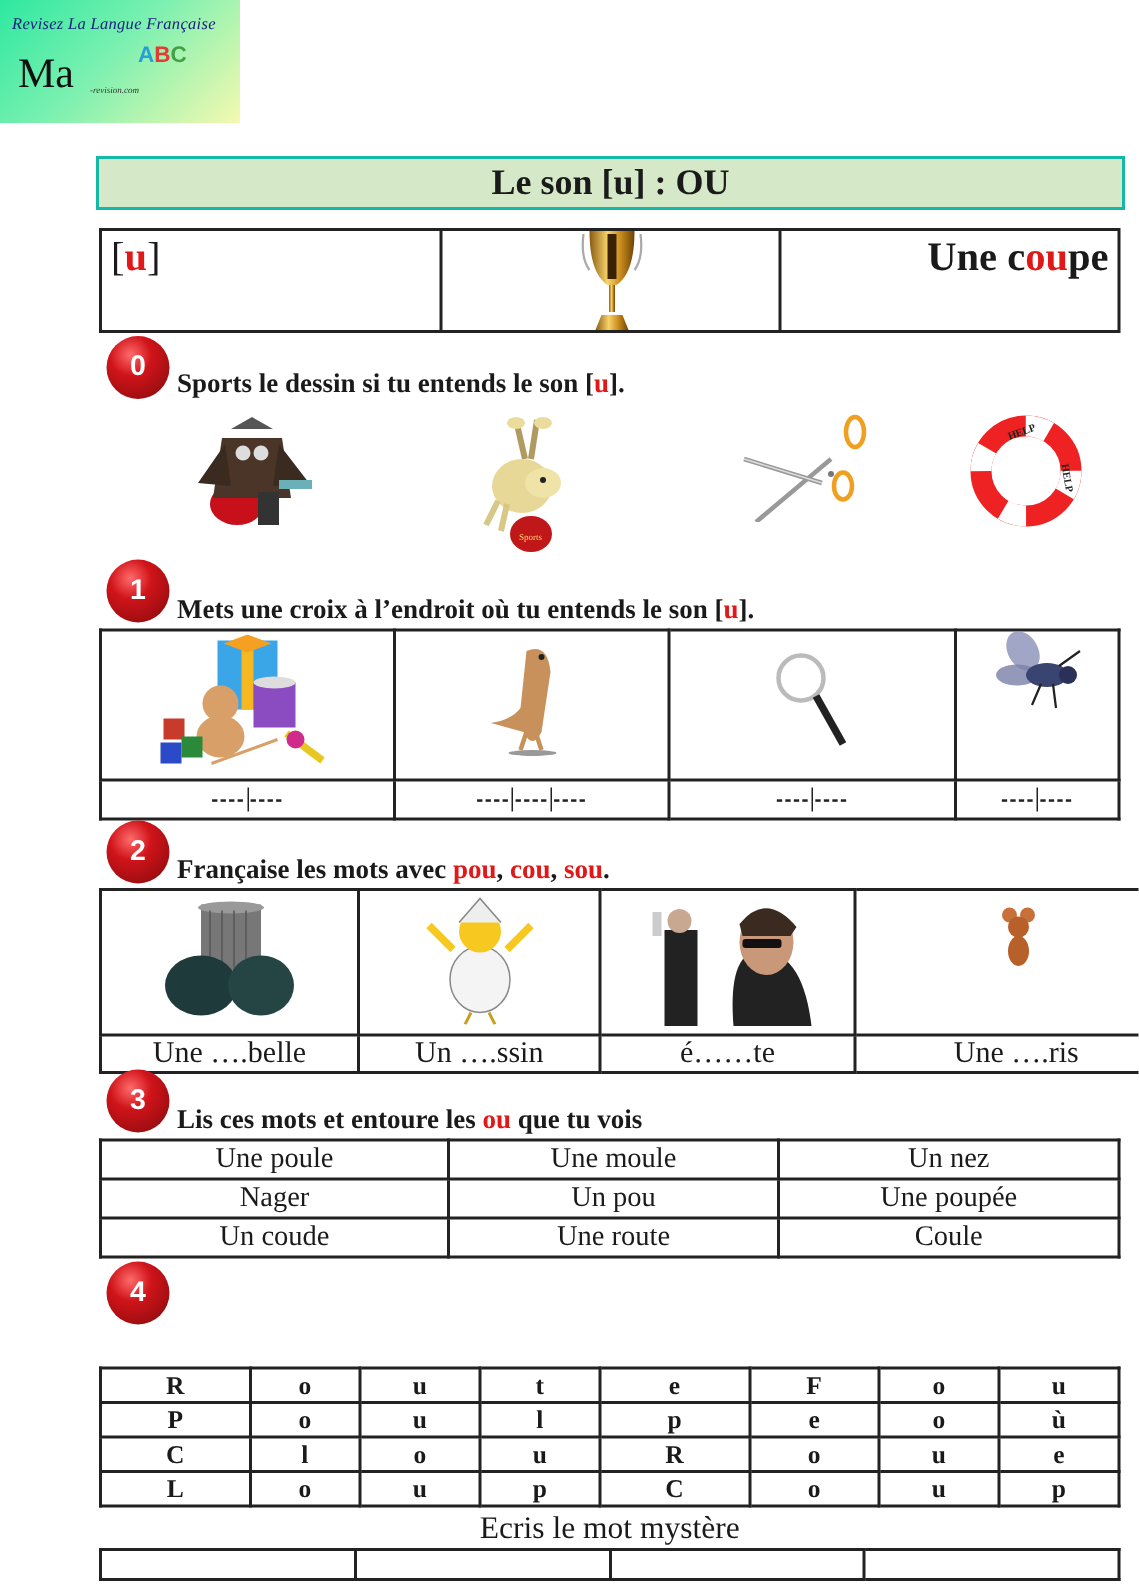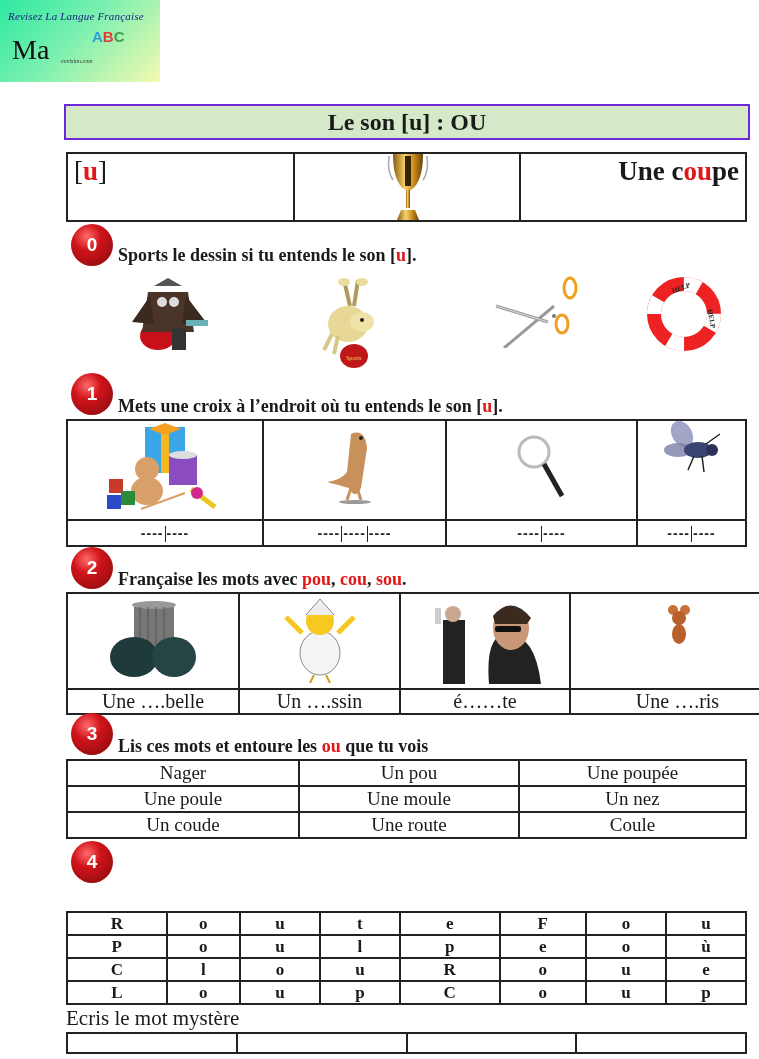--- a/index.html
+++ b/index.html
@@ -8,21 +8,21 @@
 
   .logo { position: absolute; left: 0; top: 0; width: 160px; height: 82px;
     background: linear-gradient(135deg, #2ee8a0 0%, #7af0b0 45%, #f5f9b0 100%); }
   .logo .tag { position: absolute; left: 8px; top: 10px; font-family: "Liberation Serif", serif; font-style: italic; font-size: 11px; color: #1a237e; letter-spacing: 0.2px; }
   .logo .ma { position: absolute; left: 12px; top: 34px; font-family: "Liberation Serif", serif; font-size: 28px; color: #111; }
   .logo .sub { position: absolute; left: 60px; top: 58px; font-size: 6px; color: #333; font-style: italic; }
   .logo .abc { position: absolute; left: 92px; top: 28px; font-family: "Liberation Sans", sans-serif; font-weight: bold; font-size: 15px; }
   .logo .abc .a { color: #2a9fd6; } .logo .abc .b { color: #e53935; } .logo .abc .c { color: #43a047; }
 
   .title-box { position: absolute; left: 64px; top: 104px; width: 686px; height: 36px;
-    background: #d5e9c9; border: 2px solid #6d28d9; display: flex; align-items: center; justify-content: center;
+    background: #d5e9c9; border: 2px solid #14b8a6; display: flex; align-items: center; justify-content: center;
     font-weight: bold; font-size: 24px; }
 
   .header-table { position: absolute; left: 66px; top: 152px; width: 681px; height: 70px; border: 2px solid #222; display: flex; }
   .header-table .cell { border-right: 2px solid #222; position: relative; }
   .header-table .cell:last-child { border-right: none; }
   .hc1 { width: 227px; } .hc2 { width: 226px; } .hc3 { flex: 1; padding-left: 48px; }
   .phon { position: absolute; left: 6px; top: 2px; font-size: 27px; }
   .red { color: #e01818; font-weight: bold; }
   .rednorm { color: #e01818; }
   .une-coupe { position: absolute; right: 6px; top: 2px; font-size: 27px; font-weight: bold; }
@@ -42,21 +42,21 @@
   .syll { font-family: "Liberation Sans", sans-serif; font-weight: bold; font-size: 14px; letter-spacing: 1px; color: #222; }
   .syll .bar { display: inline-block; width: 1px; height: 16px; background: #222; vertical-align: middle; margin: 0 1px; }
 
   .ex2-word { font-size: 20px; }
   .ex3 td { font-size: 19px; height: 26px; }
   .ex4 td { font-weight: bold; font-size: 17px; height: 23px; }
 
   .ex4-text { position: absolute; left: 71px; top: 860px; width: 670px; font-size: 19px; line-height: 24px; text-align: justify; }
   .ex4-text .first { padding-left: 52px; }
 
-  .mystery-title { position: absolute; left: 66px; top: 1006px; width: 681px; text-align: left; font-size: 21px; }
+  .mystery-title { position: absolute; left: 66px; top: 1006px; width: 681px; text-align: center; font-size: 21px; }
 </style>
 </head>
 <body>
 
 <div class="logo">
   <span class="tag">Revisez La Langue Française</span>
   <span class="ma">Ma</span>
   <span class="sub">-revision.com</span>
   <span class="abc"><span class="a">A</span><span class="b">B</span><span class="c">C</span></span>
 </div>
@@ -239,28 +239,28 @@
 </tbody>
   </table>
 
 <div class="badge" style="left:71px;top:713px">3</div>
 <div class="instr" style="left:118px;top:736px">
   <span>Lis ces mots et entoure les </span><span class="rednorm">ou</span><span> que tu vois</span>
 </div>
 <table class="grid ex3" style="left:66px;top:759px;width:681px;">
   <tbody>
       <tr>
+    <td style="width:232px">Une poule</td>
+    <td style="width:220px">Une moule</td>
+    <td>Un nez</td>
+  </tr>
+  <tr>
     <td>Nager</td>
     <td>Un pou</td>
     <td>Une poupée</td>
-  </tr>
-  <tr>
-    <td style="width:232px">Une poule</td>
-    <td style="width:220px">Une moule</td>
-    <td>Un nez</td>
   </tr>
   <tr>
     <td>Un coude</td>
     <td>Une route</td>
     <td>Coule</td>
   </tr>
 </tbody>
   </table>
 
 <div class="badge" style="left:71px;top:841px">4</div>

